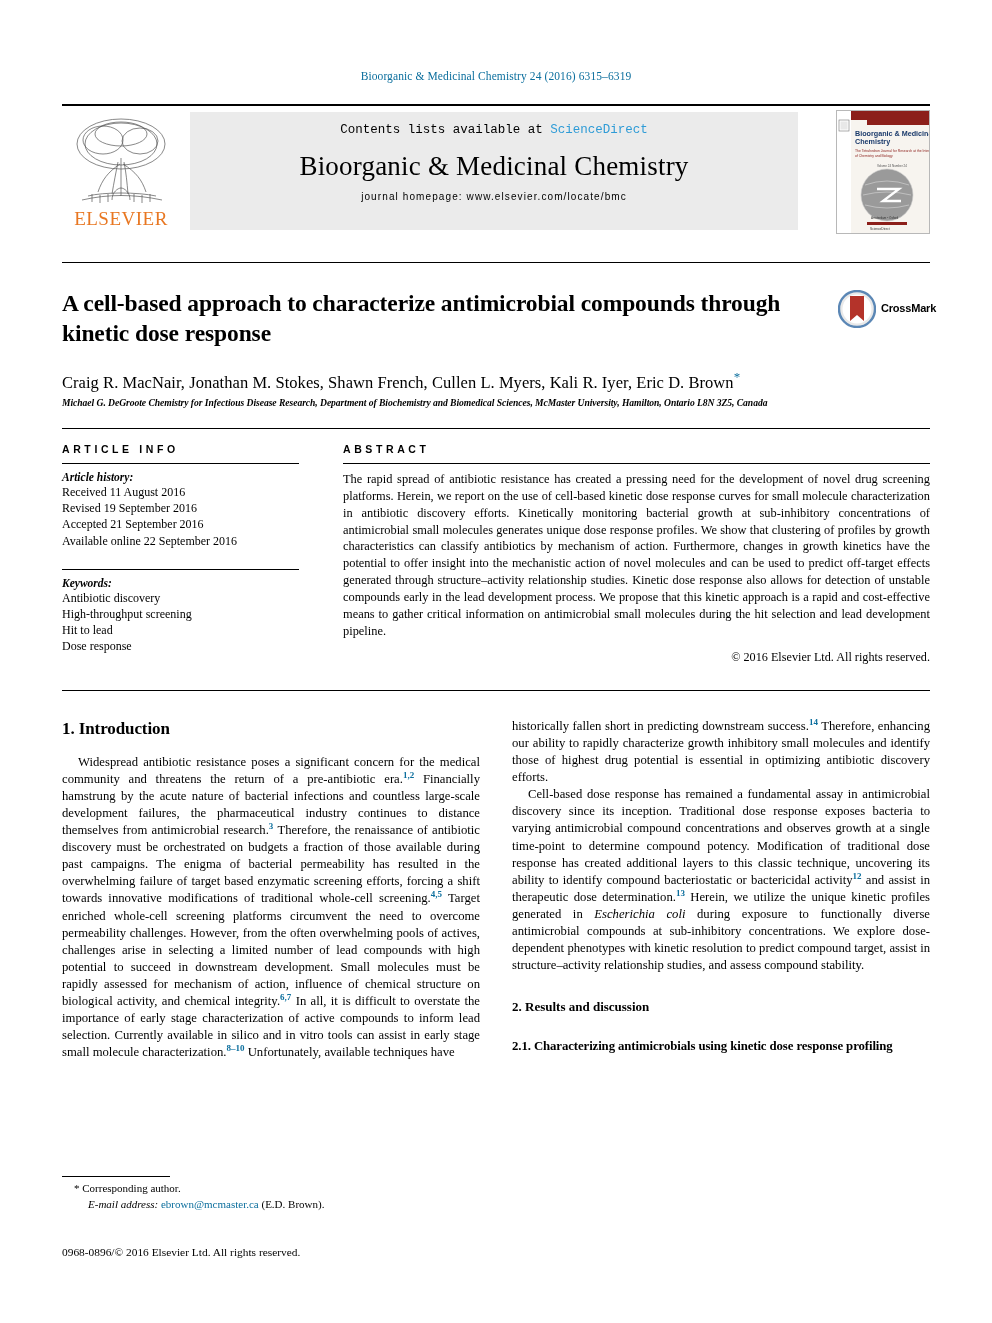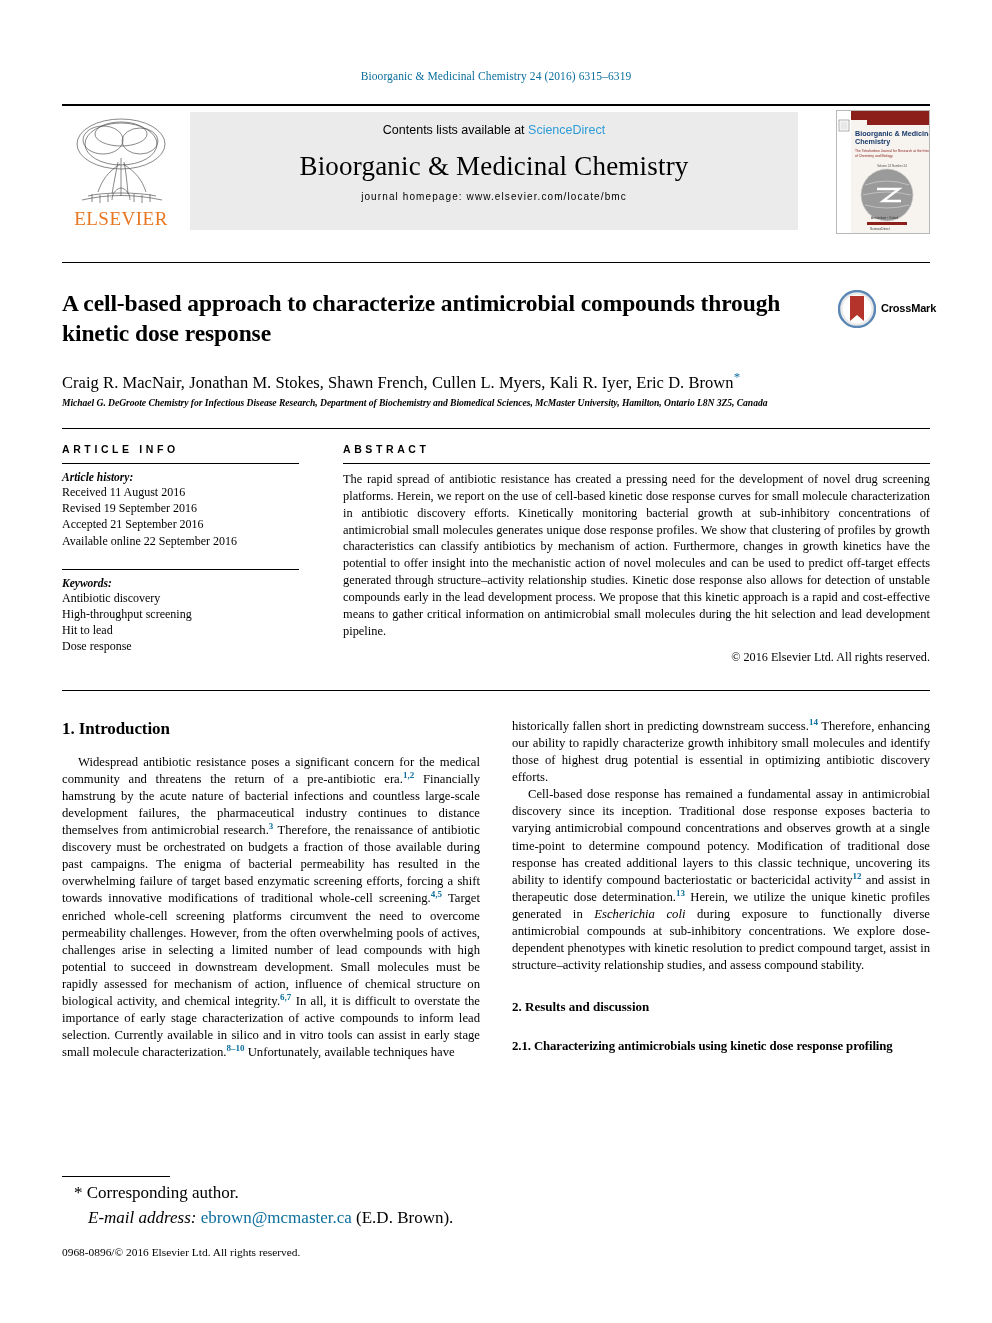--- a/index.html
+++ b/index.html
@@ -72,21 +72,21 @@
     position: absolute;
     left: 128px; top: 0;
     width: 608px;
     height: 118px;
     background: #ebebeb;
     text-align: center;
   }
   .contents-line {
     margin-top: 11px;
     font-size: 12.5px;
-    font-family: Liberation Sans, sans-serif;
+    font-family: Liberation Mono, monospace;
   }
   .sd-link { color: #2e9bd6; }
   .journal-name {
     margin-top: 14px;
     font-size: 27px;
     font-family: "Liberation Serif", serif;
     letter-spacing: 0.2px;
   }
   .homepage-line {
     margin-top: 9px;
@@ -261,21 +261,21 @@
   .fn-rule {
     position: absolute;
     left: 62px; top: 1176px;
     width: 108px;
     border-top: 1px solid #000;
   }
   .footnote {
     position: absolute;
     left: 62px; top: 1181px;
     width: 418px;
-    font-size: 17px;
+    font-size: 11px;
     line-height: 1.45;
   }
   .fn-indent { padding-left: 22px; text-indent: -10px; }
   .fn-email { padding-left: 26px; }
   .doi-block {
     position: absolute;
     left: 62px; top: 1245px;
     width: 418px;
     font-size: 11.4px;
     line-height: 1.35;

